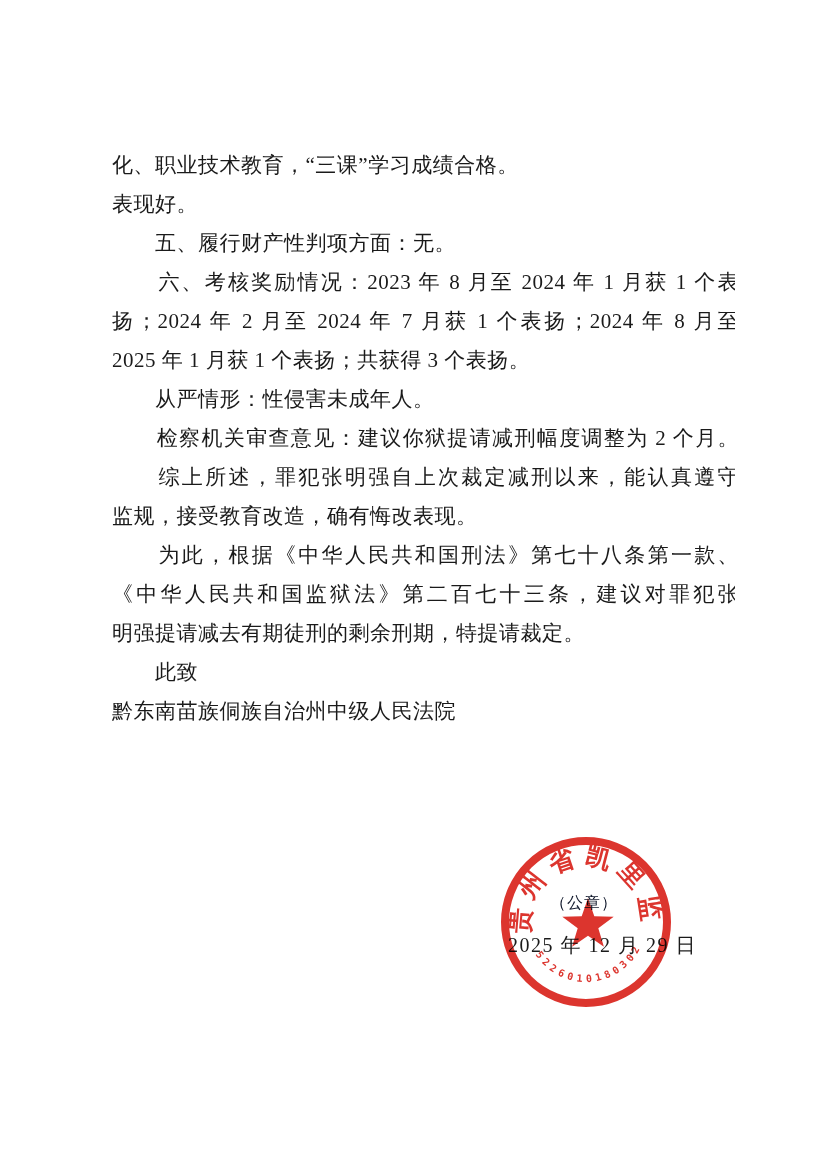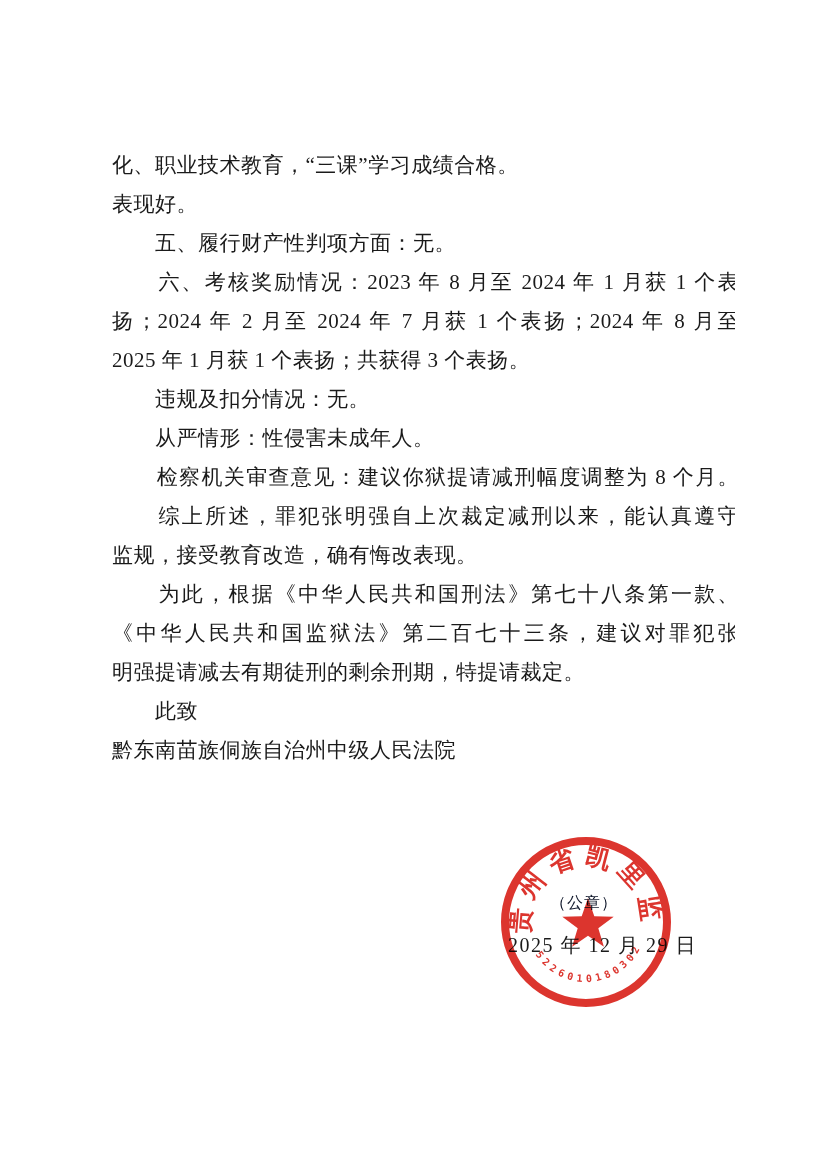--- a/index.html
+++ b/index.html
@@ -86,23 +86,22 @@
 
 <div class="page">
 
   <div class="body-text">
     <div class="line">化、职业技术教育，“三课”学习成绩合格。</div>
     <div class="line">表现好。</div>
     <div class="line">　　五、履行财产性判项方面：无。</div>
     <div class="line full">　　六、考核奖励情况：2023 年 8 月至 2024 年 1 月获 1 个表</div>
     <div class="line full">扬；2024 年 2 月至 2024 年 7 月获 1 个表扬；2024 年 8 月至</div>
     <div class="line">2025 年 1 月获 1 个表扬；共获得 3 个表扬。</div>
-    <div class="line">　　违规及扣分情况：无。</div>
     <div class="line">　　从严情形：性侵害未成年人。</div>
-    <div class="line full">　　检察机关审查意见：建议你狱提请减刑幅度调整为 8 个月。</div>
+    <div class="line full">　　检察机关审查意见：建议你狱提请减刑幅度调整为 2 个月。</div>
     <div class="line full">　　综上所述，罪犯张明强自上次裁定减刑以来，能认真遵守</div>
     <div class="line">监规，接受教育改造，确有悔改表现。</div>
     <div class="line full">　　为此，根据《中华人民共和国刑法》第七十八条第一款、</div>
     <div class="line full">《中华人民共和国监狱法》第二百七十三条，建议对罪犯张</div>
     <div class="line">明强提请减去有期徒刑的剩余刑期，特提请裁定。</div>
     <div class="line">　　此致</div>
     <div class="line">黔东南苗族侗族自治州中级人民法院</div>
   </div>
 
   <div class="sig-note">（公章）</div>

